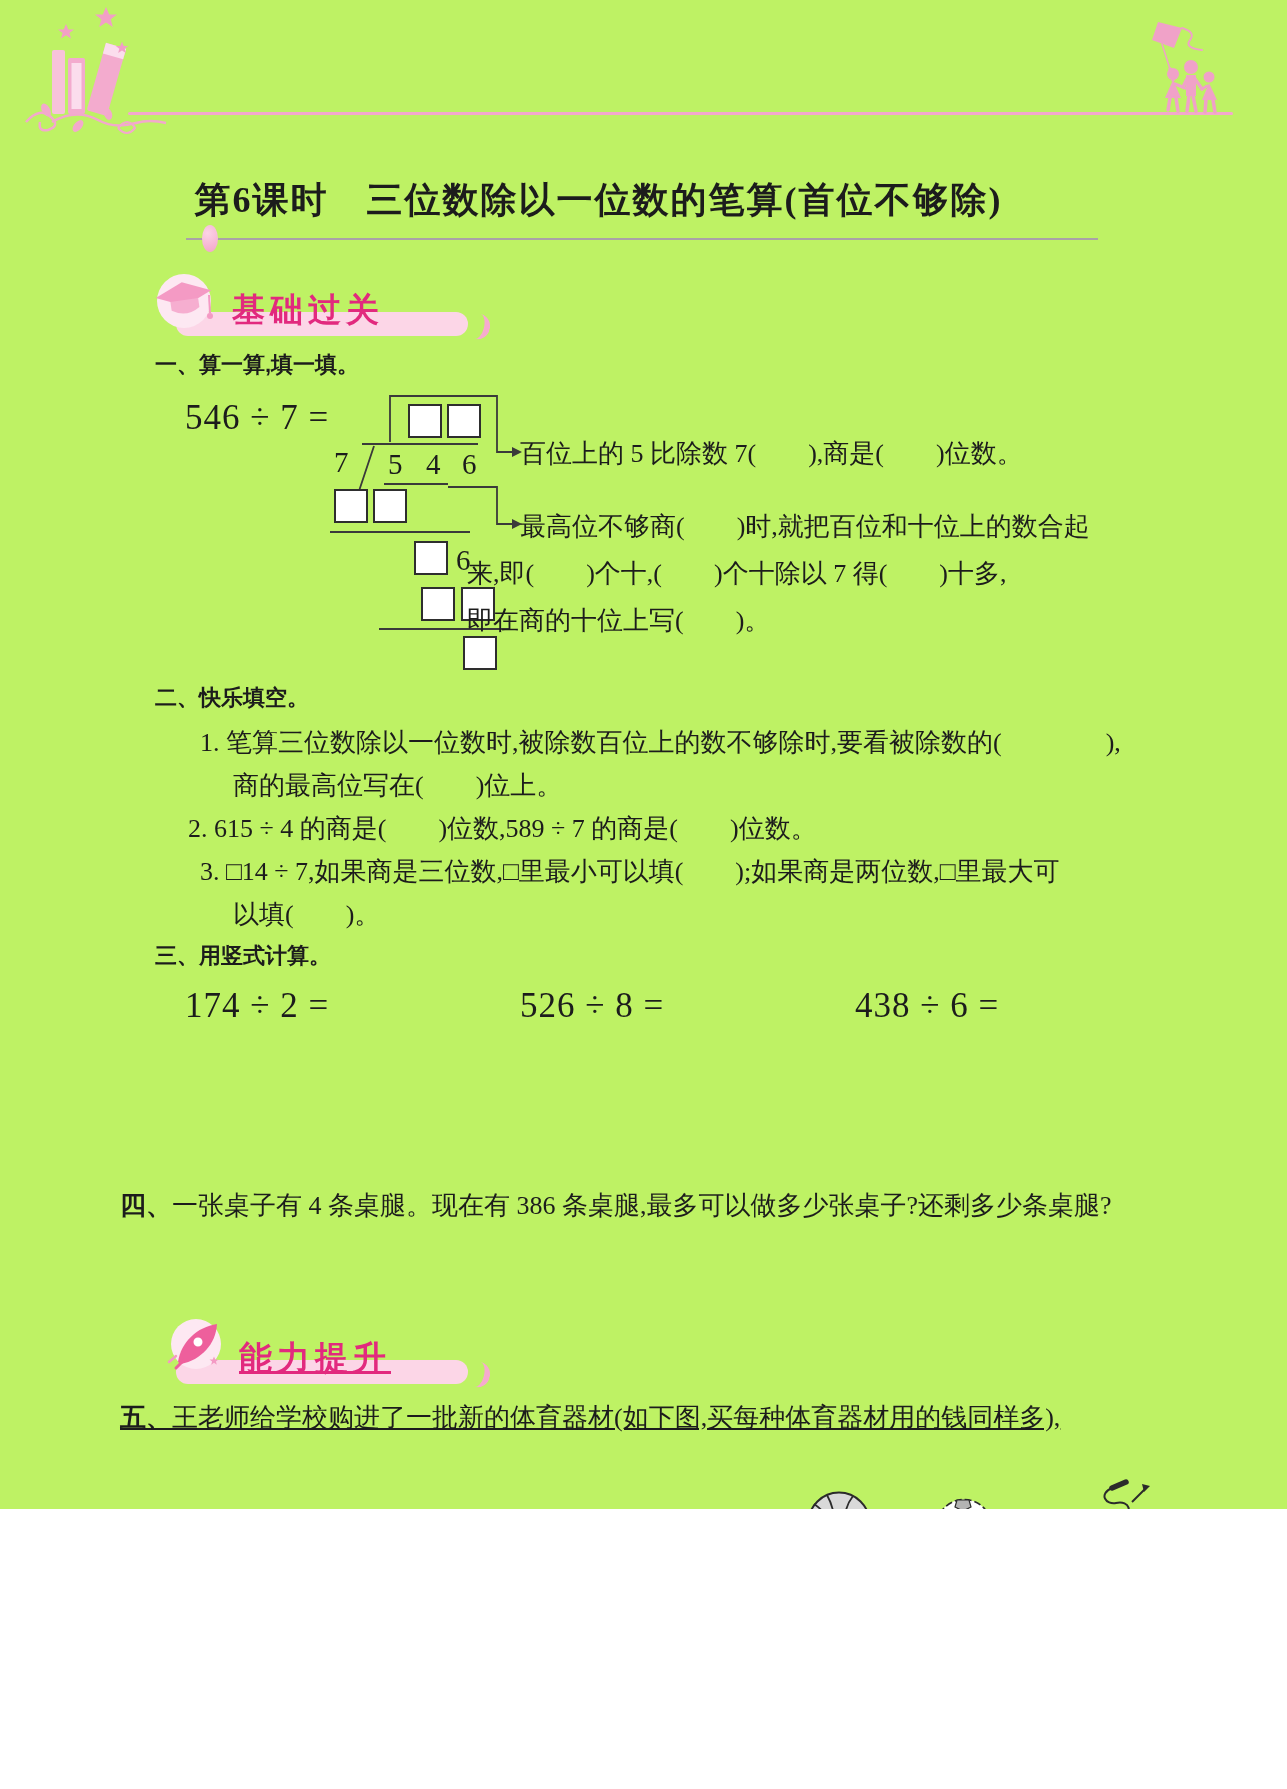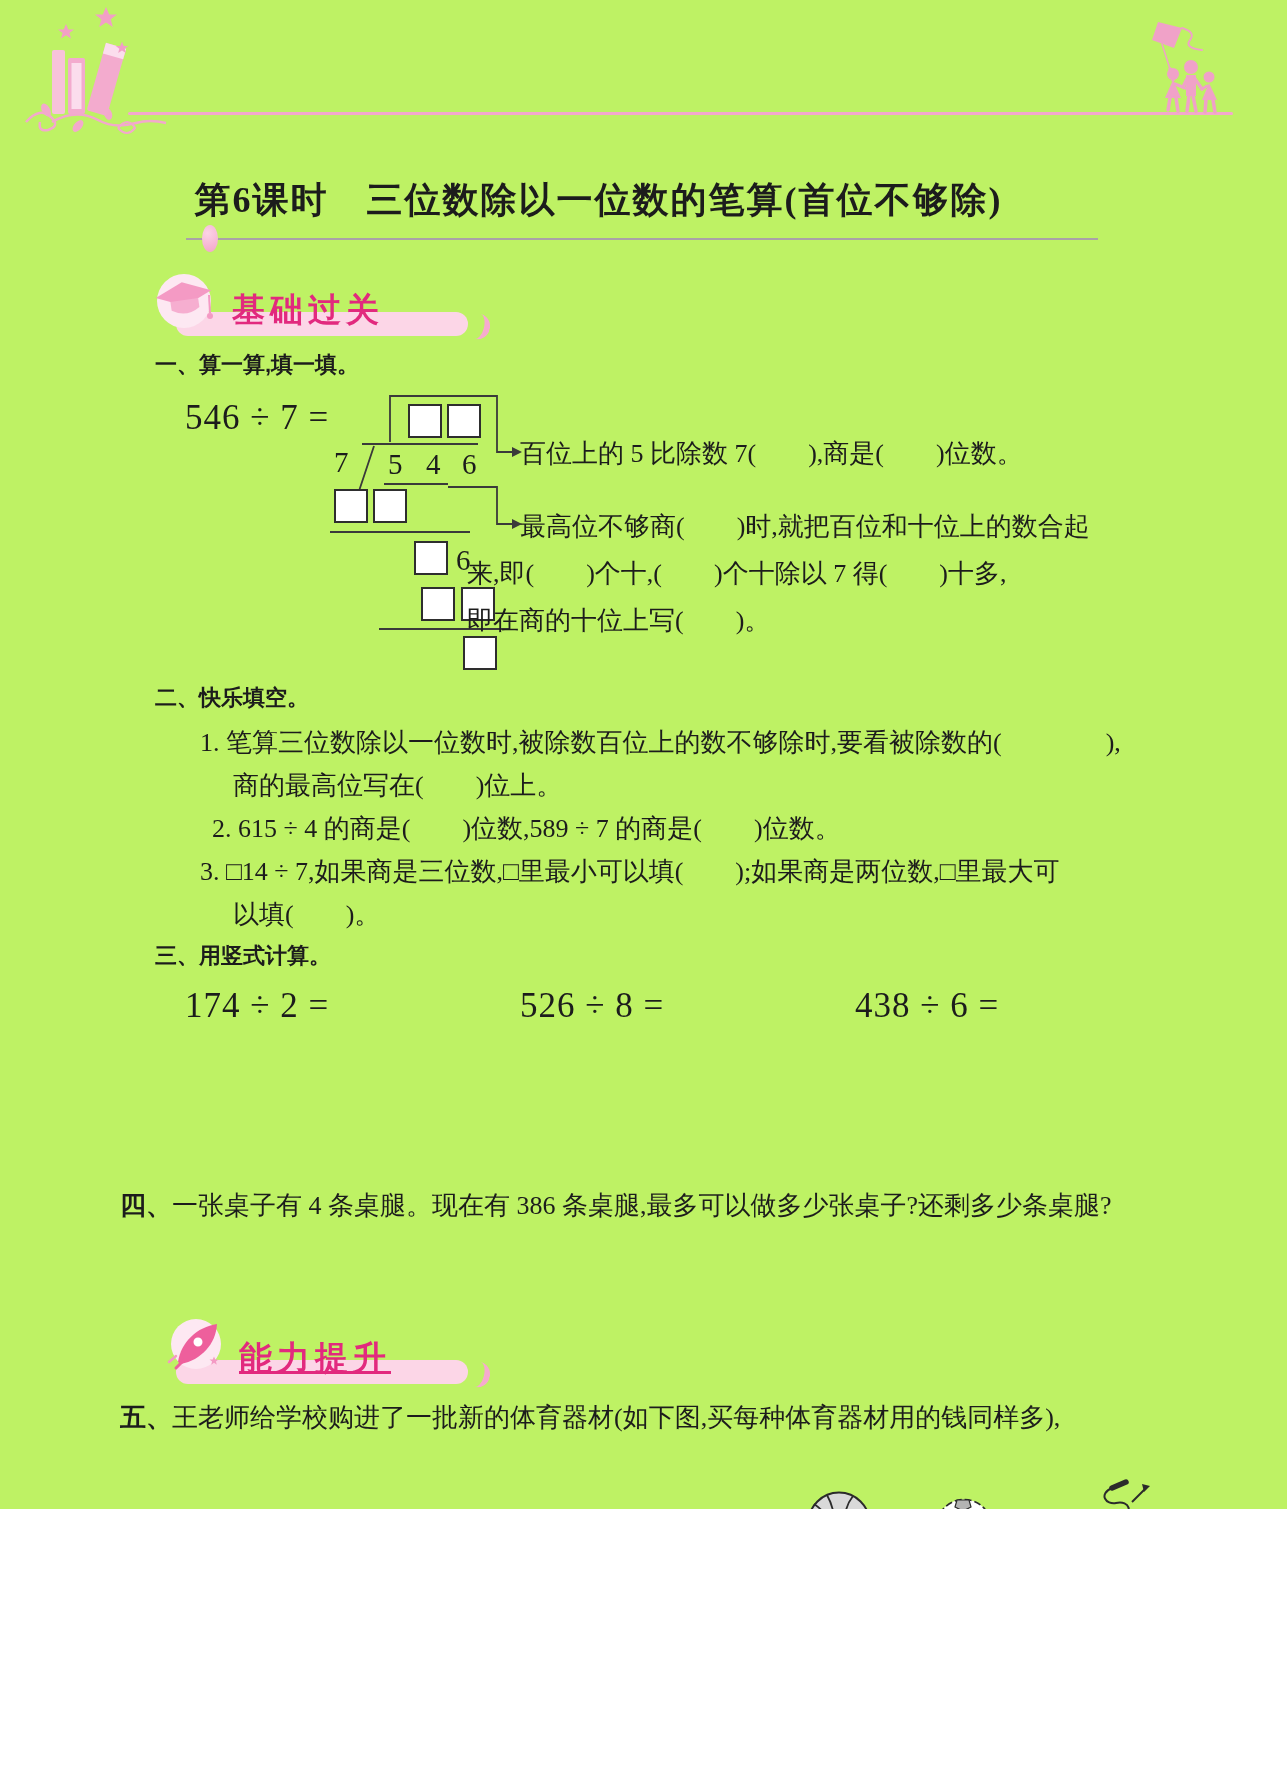--- a/index.html
+++ b/index.html
@@ -140,21 +140,21 @@
   <div class="dbox" style="left:463px;top:636px;"></div>
 
   <div class="body-text" style="left:520px;top:436px;">百位上的 5 比除数 7(　　),商是(　　)位数。</div>
   <div class="body-text" style="left:520px;top:509px;">最高位不够商(　　)时,就把百位和十位上的数合起</div>
   <div class="body-text" style="left:467px;top:556px;">来,即(　　)个十,(　　)个十除以 7 得(　　)十多,</div>
   <div class="body-text" style="left:467px;top:603px;">即在商的十位上写(　　)。</div>
 
   <div class="sec-heading" style="left:155px;top:683px;">二、快乐填空。</div>
   <div class="body-text" style="left:200px;top:725px;">1. 笔算三位数除以一位数时,被除数百位上的数不够除时,要看被除数的(　　　　),</div>
   <div class="body-text" style="left:233px;top:768px;">商的最高位写在(　　)位上。</div>
-  <div class="body-text" style="left:212px;top:811px;">2. 615 ÷ 4 的商是(　　)位数,589 ÷ 7 的商是(　　)位数。</div>
+  <div class="body-text" style="left:188px;top:811px;">2. 615 ÷ 4 的商是(　　)位数,589 ÷ 7 的商是(　　)位数。</div>
   <div class="body-text" style="left:200px;top:854px;">3. □14 ÷ 7,如果商是三位数,□里最小可以填(　　);如果商是两位数,□里最大可</div>
   <div class="body-text" style="left:233px;top:897px;">以填(　　)。</div>
 
   <div class="sec-heading" style="left:155px;top:941px;">三、用竖式计算。</div>
   <div class="expr" style="left:185px;top:986px;">174 ÷ 2 =</div>
   <div class="expr" style="left:520px;top:986px;">526 ÷ 8 =</div>
   <div class="expr" style="left:855px;top:986px;">438 ÷ 6 =</div>
 
   <div class="body-text" style="left:120px;top:1188px;">
     <span class="marker">四、</span><span>一张桌子有 4 条桌腿。现在有 386 条桌腿,最多可以做多少张桌子?还剩多少条桌腿?</span>
@@ -165,21 +165,21 @@
   <svg class="abs" style="left:164px;top:1316px" width="60" height="60" viewBox="0 0 60 60">
     <circle cx="32" cy="28" r="25" fill="#fde8f2"></circle>
     <path d="M14,46 C17,26 33,11 53,8 C52,28 37,44 17,48 Z" fill="#ee5f9c"></path>
     <circle cx="34" cy="26" r="5.5" fill="#fff" stroke="#ee5f9c" stroke-width="2"></circle>
     <line x1="12" y1="52" x2="20" y2="44" stroke="#ee5f9c" stroke-width="3" stroke-linecap="round"></line>
     <line x1="5" y1="46" x2="12" y2="40" stroke="#f49ac4" stroke-width="2.5" stroke-linecap="round"></line>
     <path transform="translate(50,45) scale(0.45)" fill="#f49ac4" d="M0,-10 L2.9,-3.1 10,-3.1 4.3,1.2 6.2,8.1 0,4 -6.2,8.1 -4.3,1.2 -10,-3.1 -2.9,-3.1 Z"></path>
   </svg>
   <div class="banner-text" style="left:239px;top:1336px;text-decoration:underline;">能力提升</div>
 
-  <div class="body-text" style="left:120px;top:1400px;">
+  <div class="body-text" style="left:120px;top:1400px;text-decoration:underline;">
     <span class="marker">五、</span><span>王老师给学校购进了一批新的体育器材(如下图,买每种体育器材用的钱同样多),</span>
   </div>
 
   <svg class="abs" style="left:806px;top:1490px" width="66" height="66" viewBox="0 0 66 66">
     <circle cx="33" cy="33" r="30.5" fill="#d9d9d9" stroke="#2b2b2b" stroke-width="2"></circle>
     <g fill="none" stroke="#2b2b2b" stroke-width="1.8">
       <path d="M4,28 Q33,44 62,26"></path>
       <path d="M21,5 Q36,32 19,60"></path>
       <path d="M47,6 Q30,28 49,59"></path>
       <path d="M8,14 Q20,22 24,34"></path>

